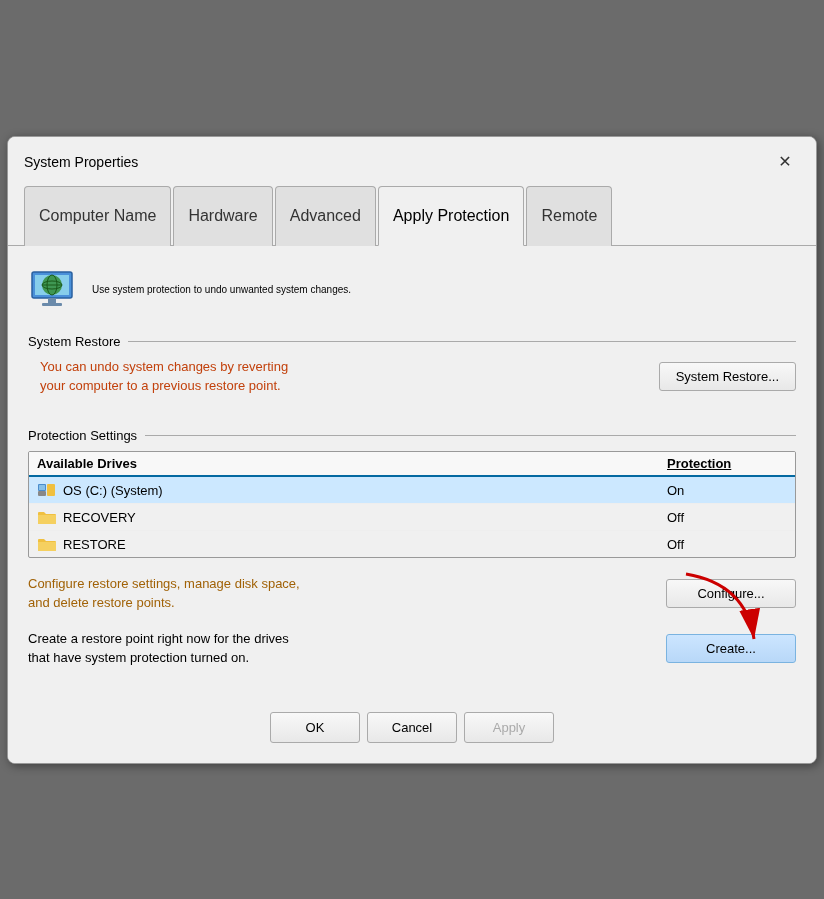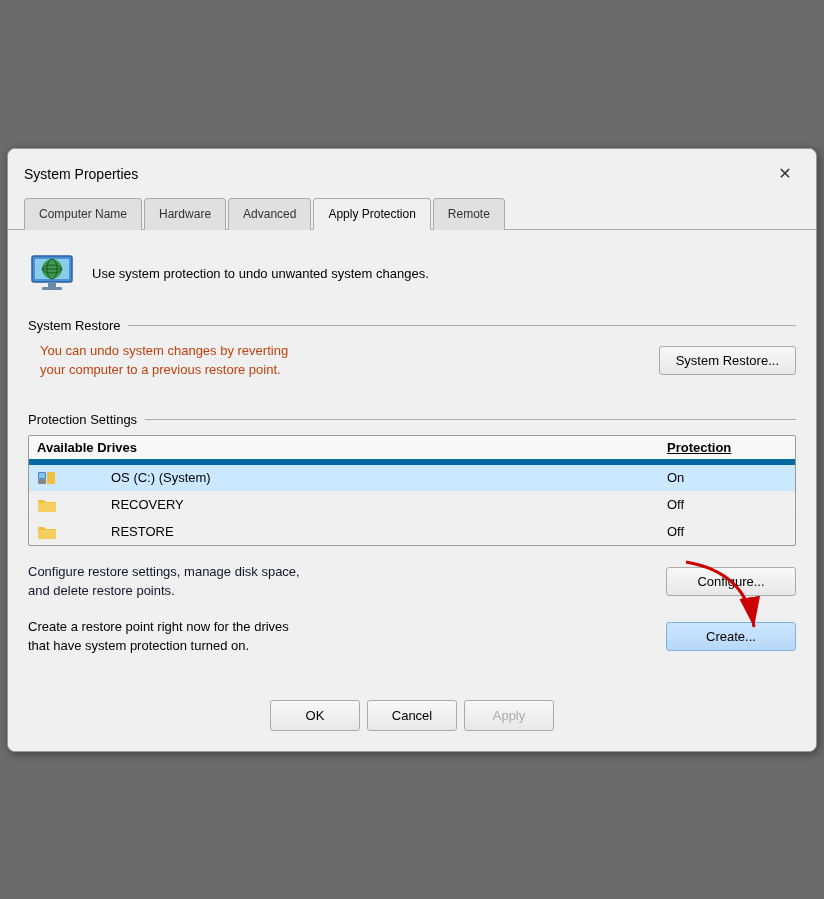--- a/index.html
+++ b/index.html
@@ -49,28 +49,28 @@
 
     
     .tabs {
       display: flex;
       padding: 8px 16px 0 16px;
       gap: 0;
       border-bottom: 1px solid #aaa;
       background: #f0f0f0;
     }
     .tab {
-      padding: 8px 14px;
+      padding: 20px 14px;
       border: 1px solid #aaa;
       border-bottom: none;
       background: #e0e0e0;
       cursor: pointer;
       border-radius: 4px 4px 0 0;
       margin-right: 2px;
-      font-size: 12px;
+      font-size: 16px;
       color: #333;
       position: relative;
       bottom: -1px;
     }
     .tab.active {
       background: #f0f0f0;
       border-bottom: 1px solid #f0f0f0;
       color: #000;
       font-weight: 400;
       z-index: 1;
@@ -88,21 +88,21 @@
       align-items: center;
       gap: 16px;
       margin-bottom: 20px;
     }
     .computer-icon {
       width: 48px;
       height: 48px;
       flex-shrink: 0;
     }
     .header-text {
-      font-size: 13px;
+      font-size: 10px;
       color: #000;
     }
 
     .section-label {
       font-size: 13px;
       color: #000;
       margin-bottom: 8px;
       display: flex;
       align-items: center;
       gap: 8px;
@@ -156,32 +156,31 @@
     }
     .drives-table {
       border: 1px solid #999;
       border-radius: 2px;
       overflow: hidden;
       margin-bottom: 16px;
     }
     .drives-header {
       display: flex;
       background: #f8f8f8;
-      border-bottom: 6px solid #0369a1;
+      border-bottom: 2px solid #0369a1;
       padding: 4px 8px;
     }
     .col-drive { flex: 1; font-size: 13px; font-weight: 600; }
     .col-protection { width: 120px; font-size: 13px; font-weight: 600; text-decoration: underline; }
     .drive-row {
       display: flex;
-      align-items: center;
+      align-items: flex-end;
       padding: 5px 8px;
       border-bottom: 1px solid #eee;
       cursor: pointer;
-      gap: 48px;
     }
     .drive-row:last-child { border-bottom: none; }
     .drive-row.selected { background: #cce8ff; }
     .drive-icon {
       width: 20px;
       height: 16px;
       margin-right: 6px;
       flex-shrink: 0;
     }
     .drive-name { flex: 1; font-size: 13px; }
@@ -190,21 +189,21 @@
     
     .config-row {
       display: flex;
       align-items: center;
       gap: 16px;
       margin-bottom: 16px;
     }
     .config-description {
       flex: 1;
       font-size: 13px;
-      color: #0f172a;
+      color: #a16207;
       line-height: 1.5;
     }
 
     .create-row {
       display: flex;
       align-items: center;
       gap: 16px;
     }
     .create-description {
       flex: 1;

